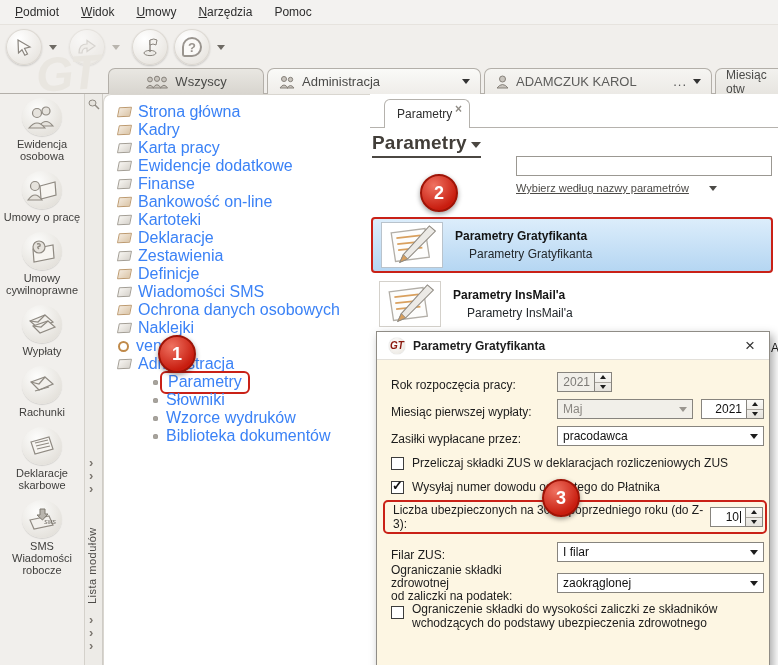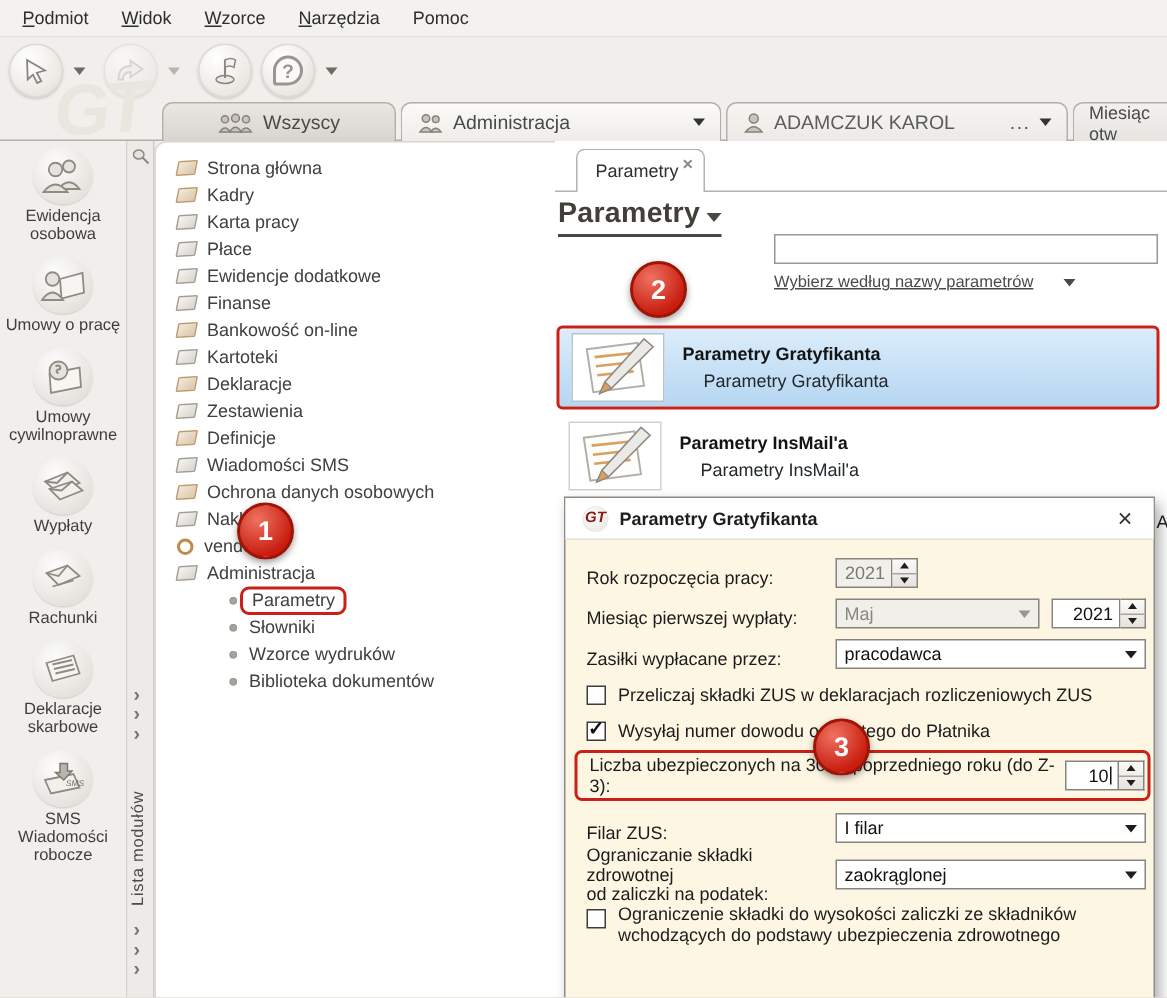--- a/index.html
+++ b/index.html
@@ -41,21 +41,21 @@
   .strip { position:absolute; left:85px; top:94px; width:18px; bottom:0; background:#edebe7; border-right:1px solid #cfccc6; }
   .pin { position:absolute; left:2px; top:4px; }
   .chev { position:absolute; left:4px; width:10px; height:12px; color:#7b766f; font-size:13px; font-weight:bold; line-height:11px; }
   .vlabel { position:absolute; left:1px; top:400px; height:110px; writing-mode:vertical-rl; transform:rotate(180deg); font-size:11px; color:#4d4b48; letter-spacing:.5px; }
   
   .treepanel { position:absolute; left:103px; top:94px; width:267px; bottom:0; background:#fff; border-left:1px solid #d9d6d0; border-top:1px solid #d9d6d0; border-radius:8px 0 0 0; padding:8px 0 0 14px; }
   .titem { display:flex; align-items:center; height:18px; gap:7px; cursor:pointer; }
   .t-ic { width:13px; height:10px; background:linear-gradient(135deg,#f7f5f1,#d8d4cd); border:1px solid #a39e95; transform:skewX(-14deg) rotate(-3deg); border-radius:1px; flex:0 0 auto; }
   .t-ic.tint { border-color:#bd9a6f; background:linear-gradient(135deg,#f3e9dc,#dcc7aa); }
   .t-ic.ring { width:11px; height:11px; border-radius:50%; border:2px solid #c08a4a; background:#fff; transform:none; }
-  .t-lbl { font-size:12px; color:#404040; white-space:nowrap; }
+  .t-lbl { font-size:16px; color:#3b82f6; white-space:nowrap; }
   .tsub { display:flex; align-items:center; height:18px; gap:8px; padding-left:35px; cursor:pointer; }
   .bullet { width:5px; height:5px; border-radius:50%; background:#a8a49d; box-shadow:inset 0 0 1px #6f6b64; flex:0 0 auto; }
   .red-box { border:2px solid #c92117; border-radius:6px; padding:0 6px 1px 6px; margin-left:-6px; }
   
   .mainarea { position:absolute; left:370px; top:94px; width:408px; bottom:0; background:#fff; }
   .tabstrip { position:absolute; left:0; top:5px; width:408px; height:29px; border-bottom:1px solid #b5b2ad; }
   .itab { position:absolute; left:14px; top:0; width:86px; height:29px; background:#fff; border:1px solid #b5b2ad; border-bottom:none; border-radius:6px 6px 0 0; font-size:12px; color:#2e2e2e; display:flex; align-items:center; padding-left:12px; }
   .itab .x { position:absolute; right:7px; top:2px; font-size:12px; color:#8f8b85; font-weight:bold; cursor:pointer; }
   .heading { position:absolute; left:2px; top:38px; display:inline-flex; align-items:baseline; gap:4px; border-bottom:2px solid #4b4742; padding-bottom:2px; cursor:pointer; }
   .heading .h-txt { font-size:19px; font-weight:bold; color:#423e39; letter-spacing:.2px; }
@@ -110,21 +110,21 @@
   svg { display:block; }
 </style>
 </head>
 <body>
 
 <div class="app">
 
   <div class="menubar">
     <span class="menu-item mn">Podmiot</span>
     <span class="menu-item mn">Widok</span>
-    <span class="menu-item mn">Wzorce</span>
+    <span class="menu-item mn">Umowy</span>
     <span class="menu-item mn">Narzędzia</span>
     <span class="menu-item">Pomoc</span>
   </div>
 
   <div class="toolbar">
     <div class="tbtn">
       <span>
         <svg width="20" height="20" viewBox="0 0 20 20">
             <path d="M4 3 L16 10 L10.5 11.5 L13.5 17 L10.8 18.3 L8 12.8 L4.5 16 Z" fill="#fbfaf8" stroke="#8a857e" stroke-width="1.2"></path>
           </svg>
@@ -322,24 +322,20 @@
     <div class="titem">
         <span class="t-ic tint"></span>
         <span class="t-lbl">Kadry</span>
       </div>
     <div class="titem">
         <span class="t-ic"></span>
         <span class="t-lbl">Karta pracy</span>
       </div>
     <div class="titem">
         <span class="t-ic"></span>
-        <span class="t-lbl">Płace</span>
-      </div>
-    <div class="titem">
-        <span class="t-ic"></span>
         <span class="t-lbl">Ewidencje dodatkowe</span>
       </div>
     <div class="titem">
         <span class="t-ic"></span>
         <span class="t-lbl">Finanse</span>
       </div>
     <div class="titem">
         <span class="t-ic tint"></span>
         <span class="t-lbl">Bankowość on-line</span>
       </div>

